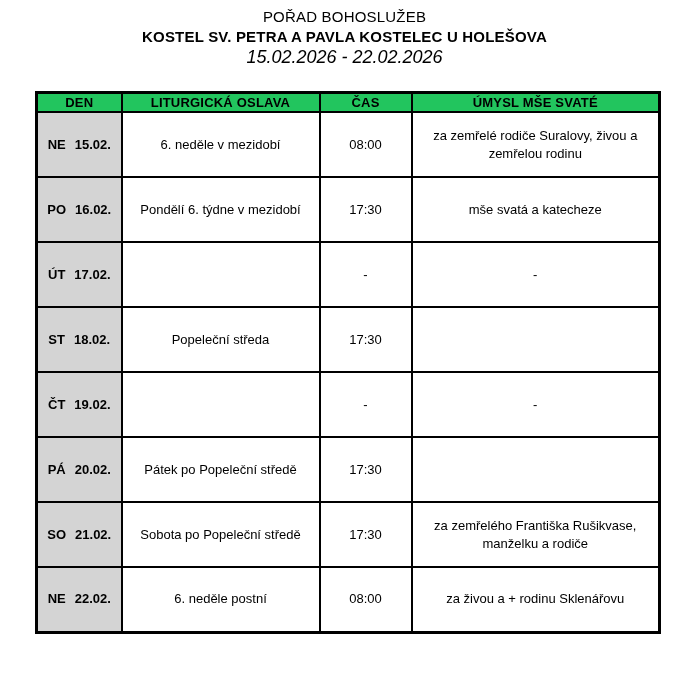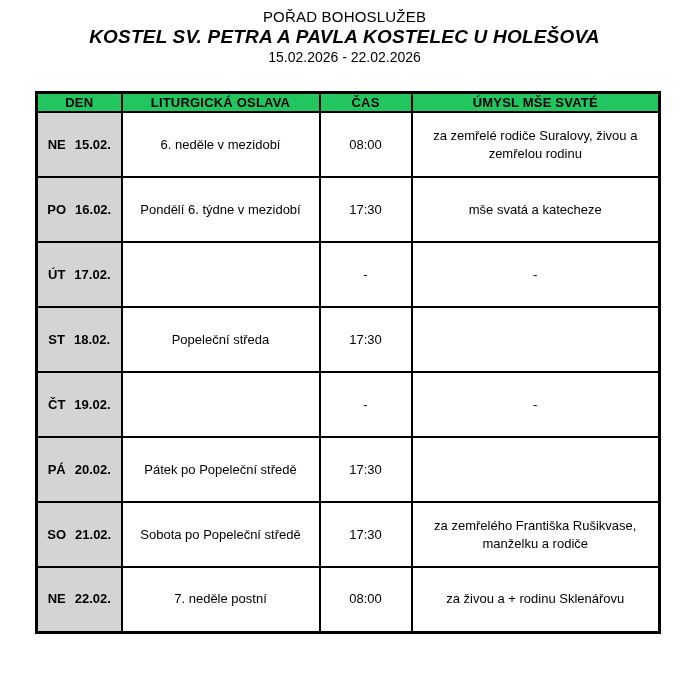--- a/index.html
+++ b/index.html
@@ -18,30 +18,30 @@
     padding-top: 7px;
     text-align: center;
   }
   .doc-title {
     font-size: 15px;
     font-weight: normal;
     line-height: 20px;
     letter-spacing: 0.2px;
   }
   .doc-subtitle {
-    font-size: 19px;
+    font-size: 15px;
     font-weight: bold;
     line-height: 20px;
     letter-spacing: 0.2px;
-    font-style: italic;
   }
   .doc-daterange {
-    font-size: 14px;
+    font-size: 18px;
     font-weight: normal;
     line-height: 20px;
+    font-style: italic;
   }
   table.schedule {
     border-collapse: collapse;
     table-layout: fixed;
     width: 623px;
     margin: 24px 0 0 35px;
     border: 3px solid #000000;
   }
   table.schedule th,
   table.schedule td {
@@ -159,20 +159,20 @@
       </td>
       <td class="celebration-cell">Sobota po Popeleční středě</td>
       <td class="time-cell">17:30</td>
       <td class="intention-cell">za zemřelého Františka Rušikvase, manželku a rodiče</td>
     </tr>
 
     <tr class="data-row">
       <td class="day-cell">
         <span class="day-abbrev">NE</span><span class="day-date">22.02.</span>
       </td>
-      <td class="celebration-cell">7. neděle postní</td>
+      <td class="celebration-cell">6. neděle postní</td>
       <td class="time-cell">08:00</td>
       <td class="intention-cell">za živou a + rodinu Sklenářovu</td>
     </tr>
   </tbody>
   </table>
 
 </div>
 
 </body></html>

